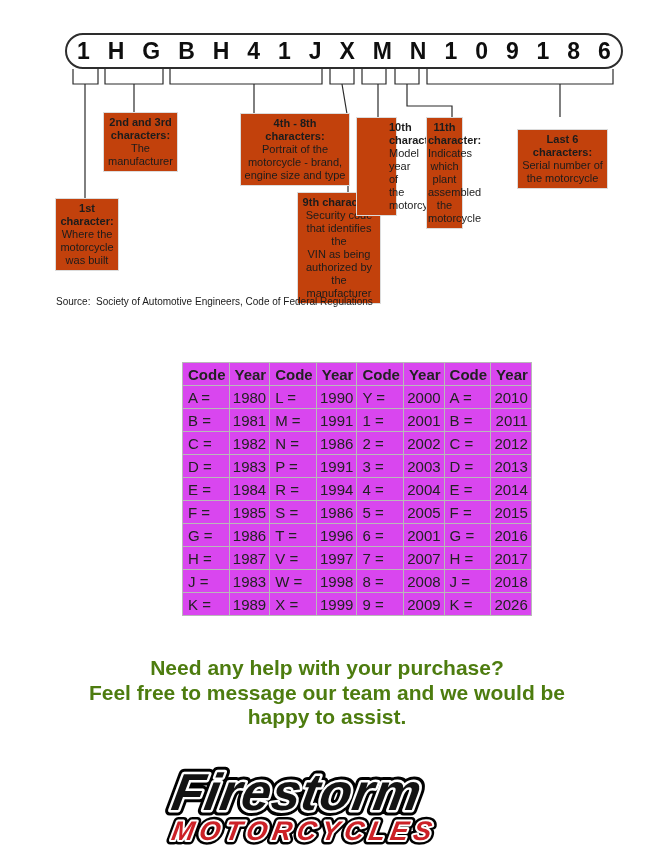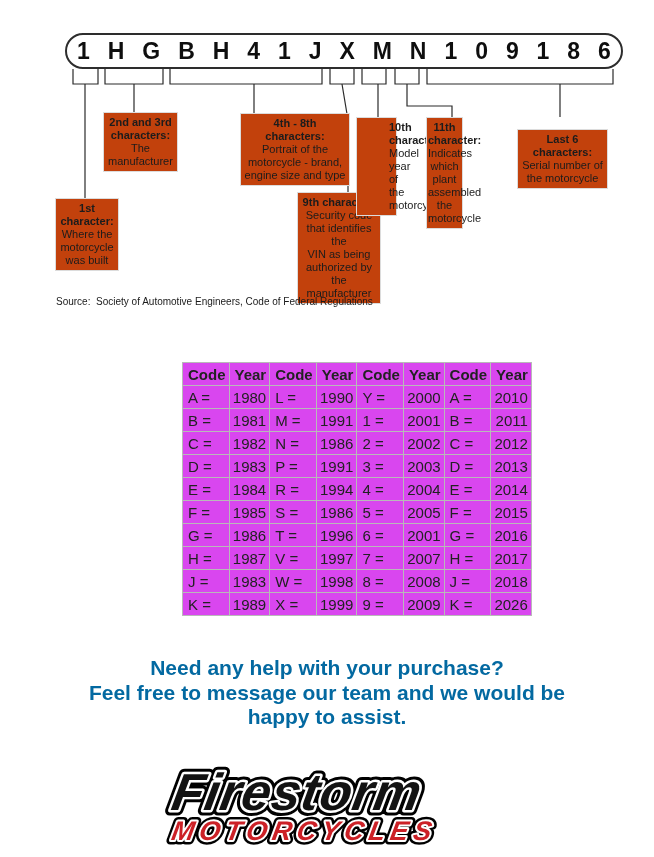--- a/index.html
+++ b/index.html
@@ -38,21 +38,21 @@
   #year-table th,#year-table td{border:1px solid #b9b9b9;height:22px;box-sizing:content-box;
       padding:0 3px;font-weight:normal;white-space:nowrap;}
   #year-table th{font-weight:bold;text-align:left;padding-left:5px;}
   #year-table th:nth-child(odd){width:36px;}
   #year-table th:nth-child(even){width:28px;}
   #year-table td.code{text-align:left;padding-left:5px;}
   #year-table td.yr{text-align:right;padding-right:3px;}
 
   
   .help-message{position:absolute;left:0;top:656px;width:654px;text-align:center;
-                font-weight:bold;font-size:21px;line-height:24.5px;color:#0369a1;}
+                font-weight:bold;font-size:21px;line-height:24.5px;color:#4d7c0f;}
 
   
   .brand-logo{position:absolute;left:117px;top:758px;}
   .logo-text{font-family:"Liberation Sans",sans-serif;font-weight:bold;font-style:italic;}
   .fs-outer{stroke:#000;stroke-width:11;stroke-linejoin:round;fill:none;}
   .fs-mid{stroke:#fff;stroke-width:5;stroke-linejoin:round;fill:none;}
   .fs-top{fill:#131313;}
   .mc-outer{stroke:#000;stroke-width:9;stroke-linejoin:round;fill:none;}
   .mc-mid{stroke:#fff;stroke-width:4;stroke-linejoin:round;fill:none;}
   .mc-top{fill:#cc2127;}

